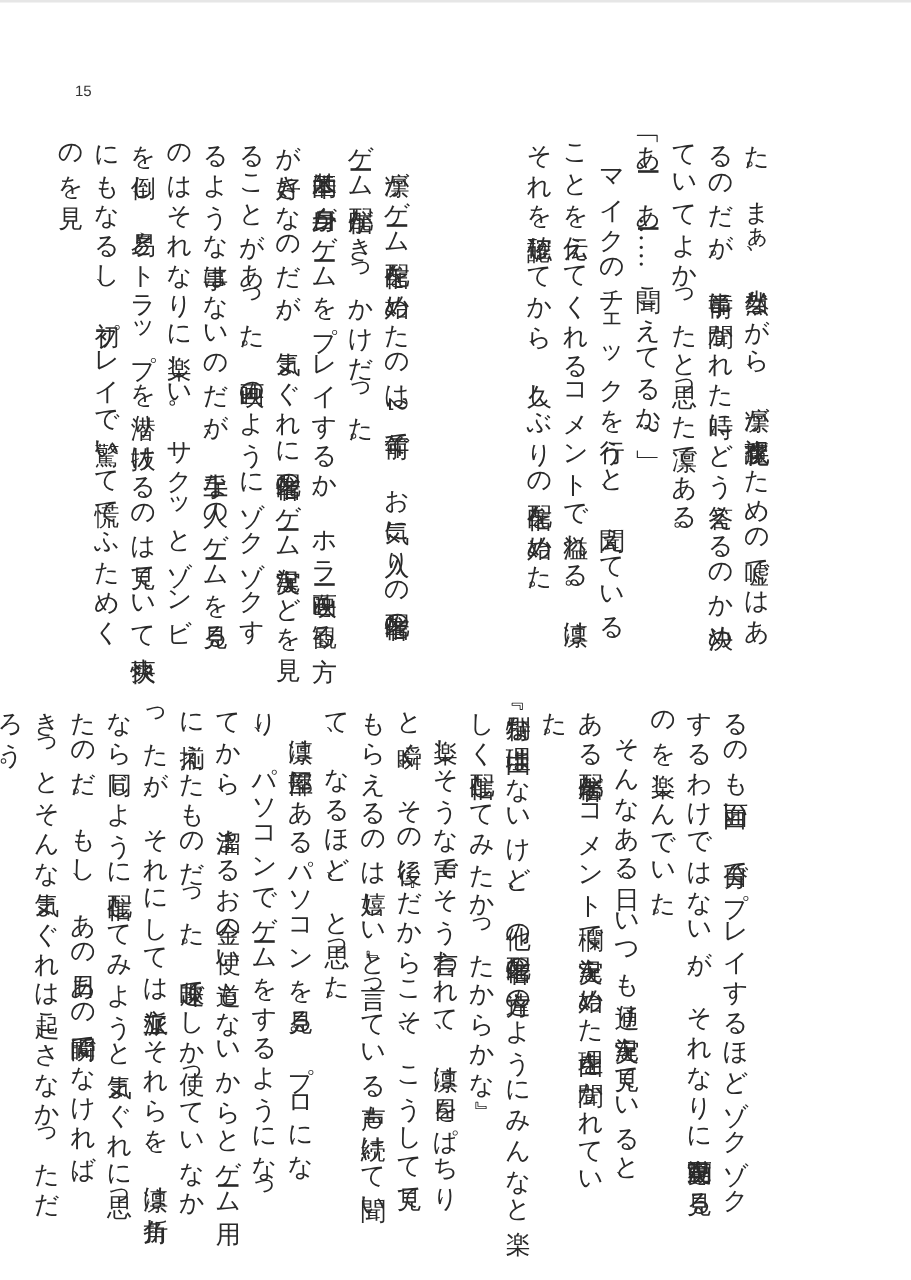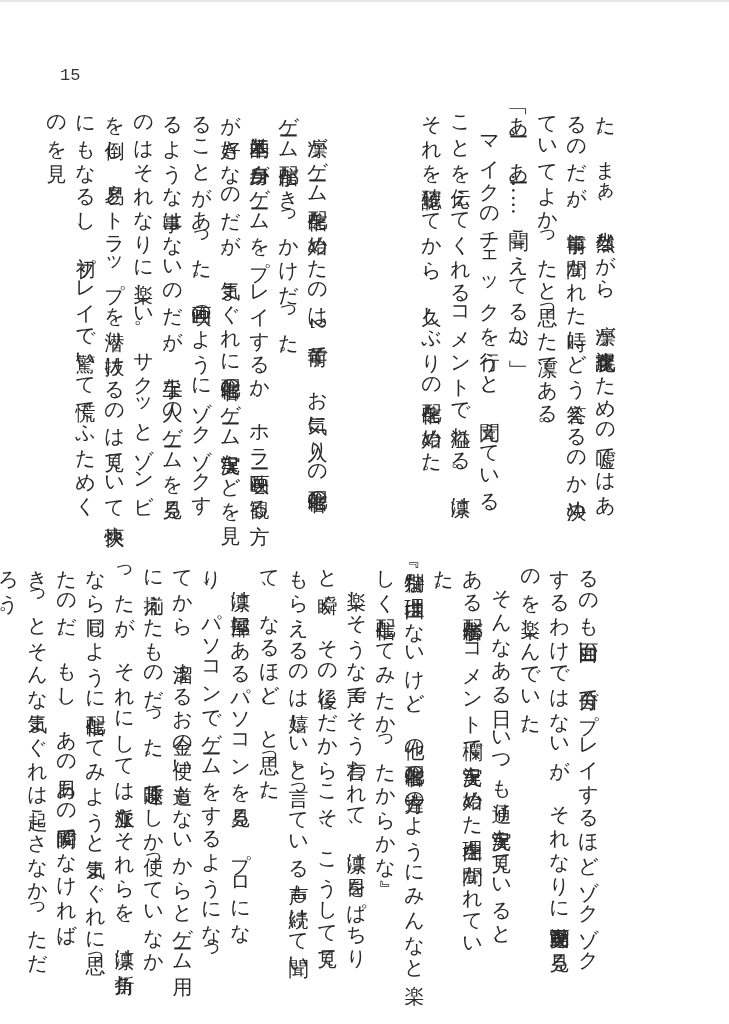--- a/index.html
+++ b/index.html
@@ -2,22 +2,22 @@
 <html><head>
 <meta charset="utf-8">
 <style>
   html, body { margin: 0; padding: 0; }
   body {
     width: 729px; height: 1024px; background: #ffffff; position: relative; overflow: hidden;
     font-family: "DejaVu Serif", "Liberation Serif", serif; color: #2a2a2a;
   }
   .top-rule { position: absolute; left: 0; top: 0; width: 729px; height: 2px; background: #e6e6e6; }
   .page-number {
-    position: absolute; left: 60px; top: 66px; font-size: 17px; color: #333;
-    font-family: Liberation Mono, monospace;
+    position: absolute; left: 60px; top: 66px; font-size: 12px; color: #333;
+    font-family: Liberation Sans, sans-serif;
   }
   .block {
     position: absolute; writing-mode: vertical-rl; -webkit-writing-mode: vertical-rl;
     font-size: 20px; line-height: 29px; letter-spacing: 1px;
   }
   .block p { margin: 0; }
   .block p.indent { text-indent: 1em; }
   #block-top-right { right: 109px; top: 102px; height: 422px; }
   #block-top-left { right: 397px; top: 102px; height: 422px; }
   #block-bottom { right: 126px; top: 556px; height: 422px; }

